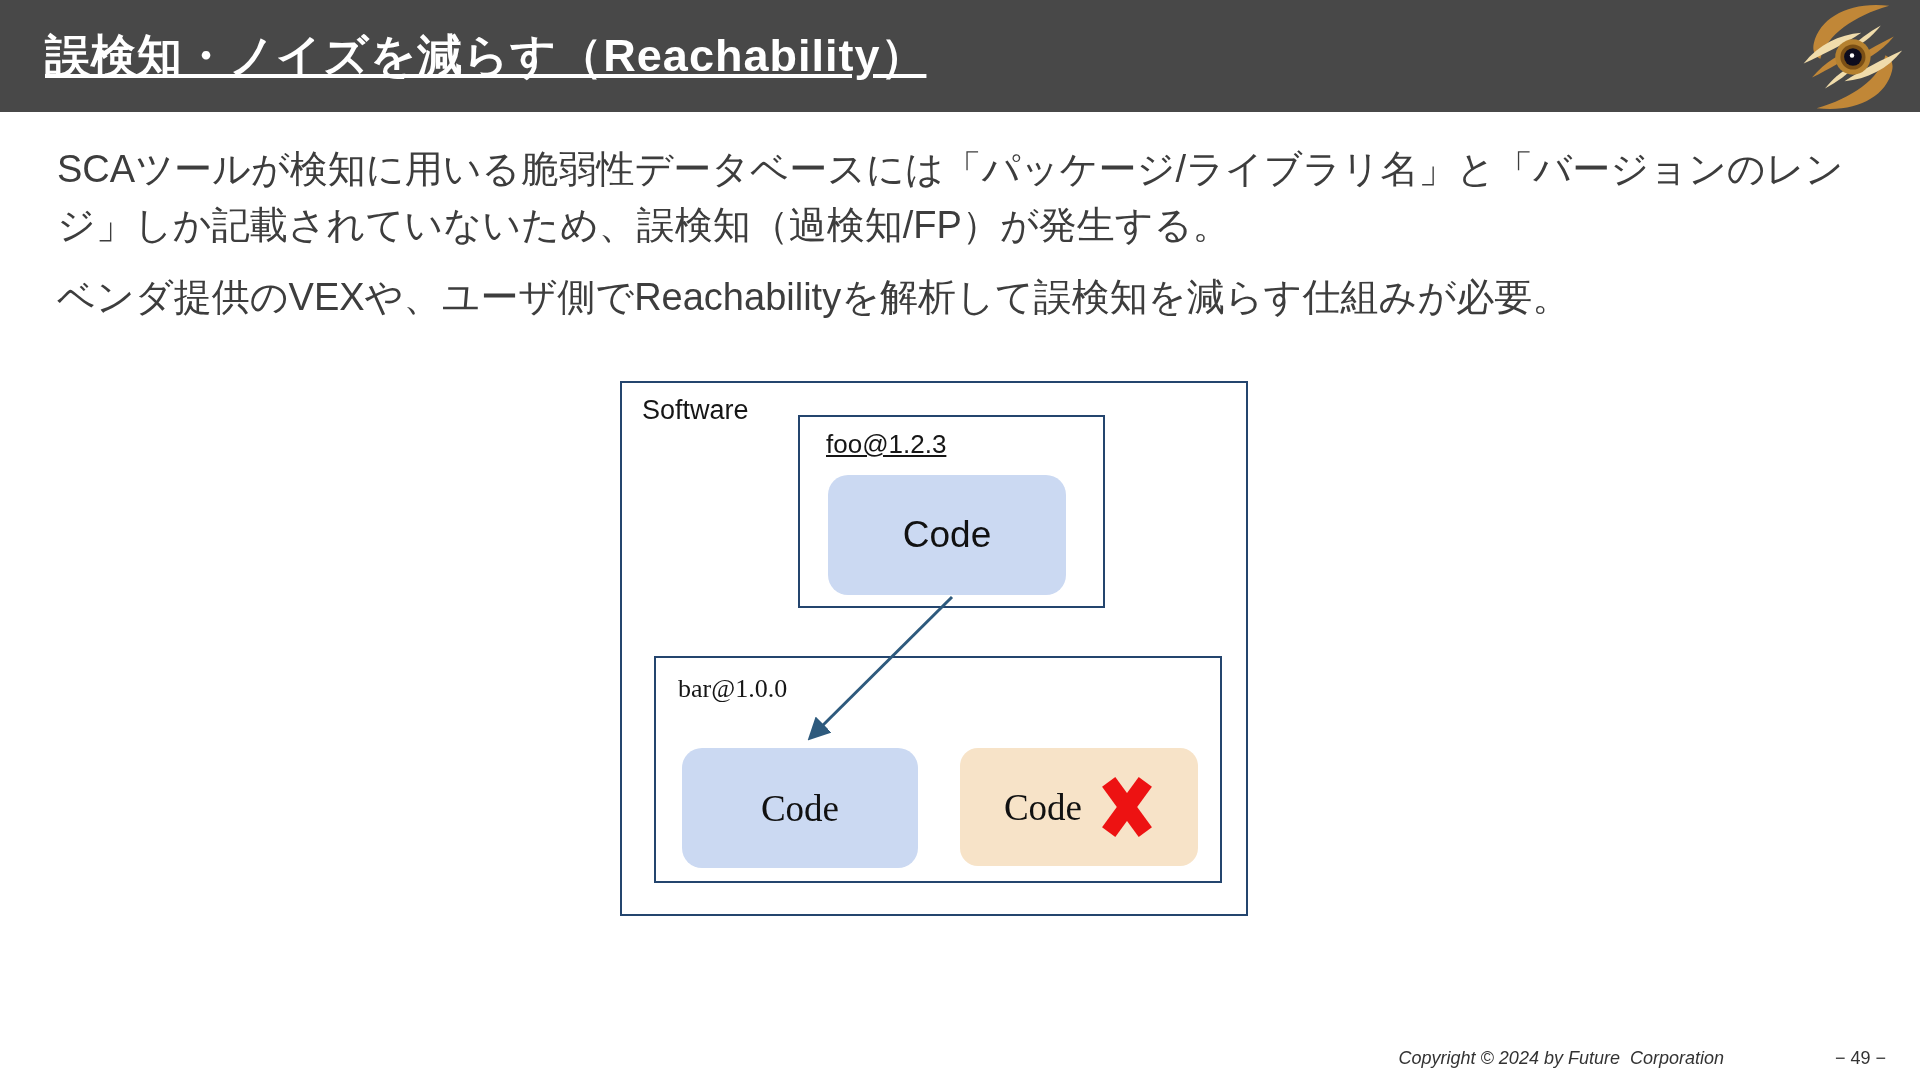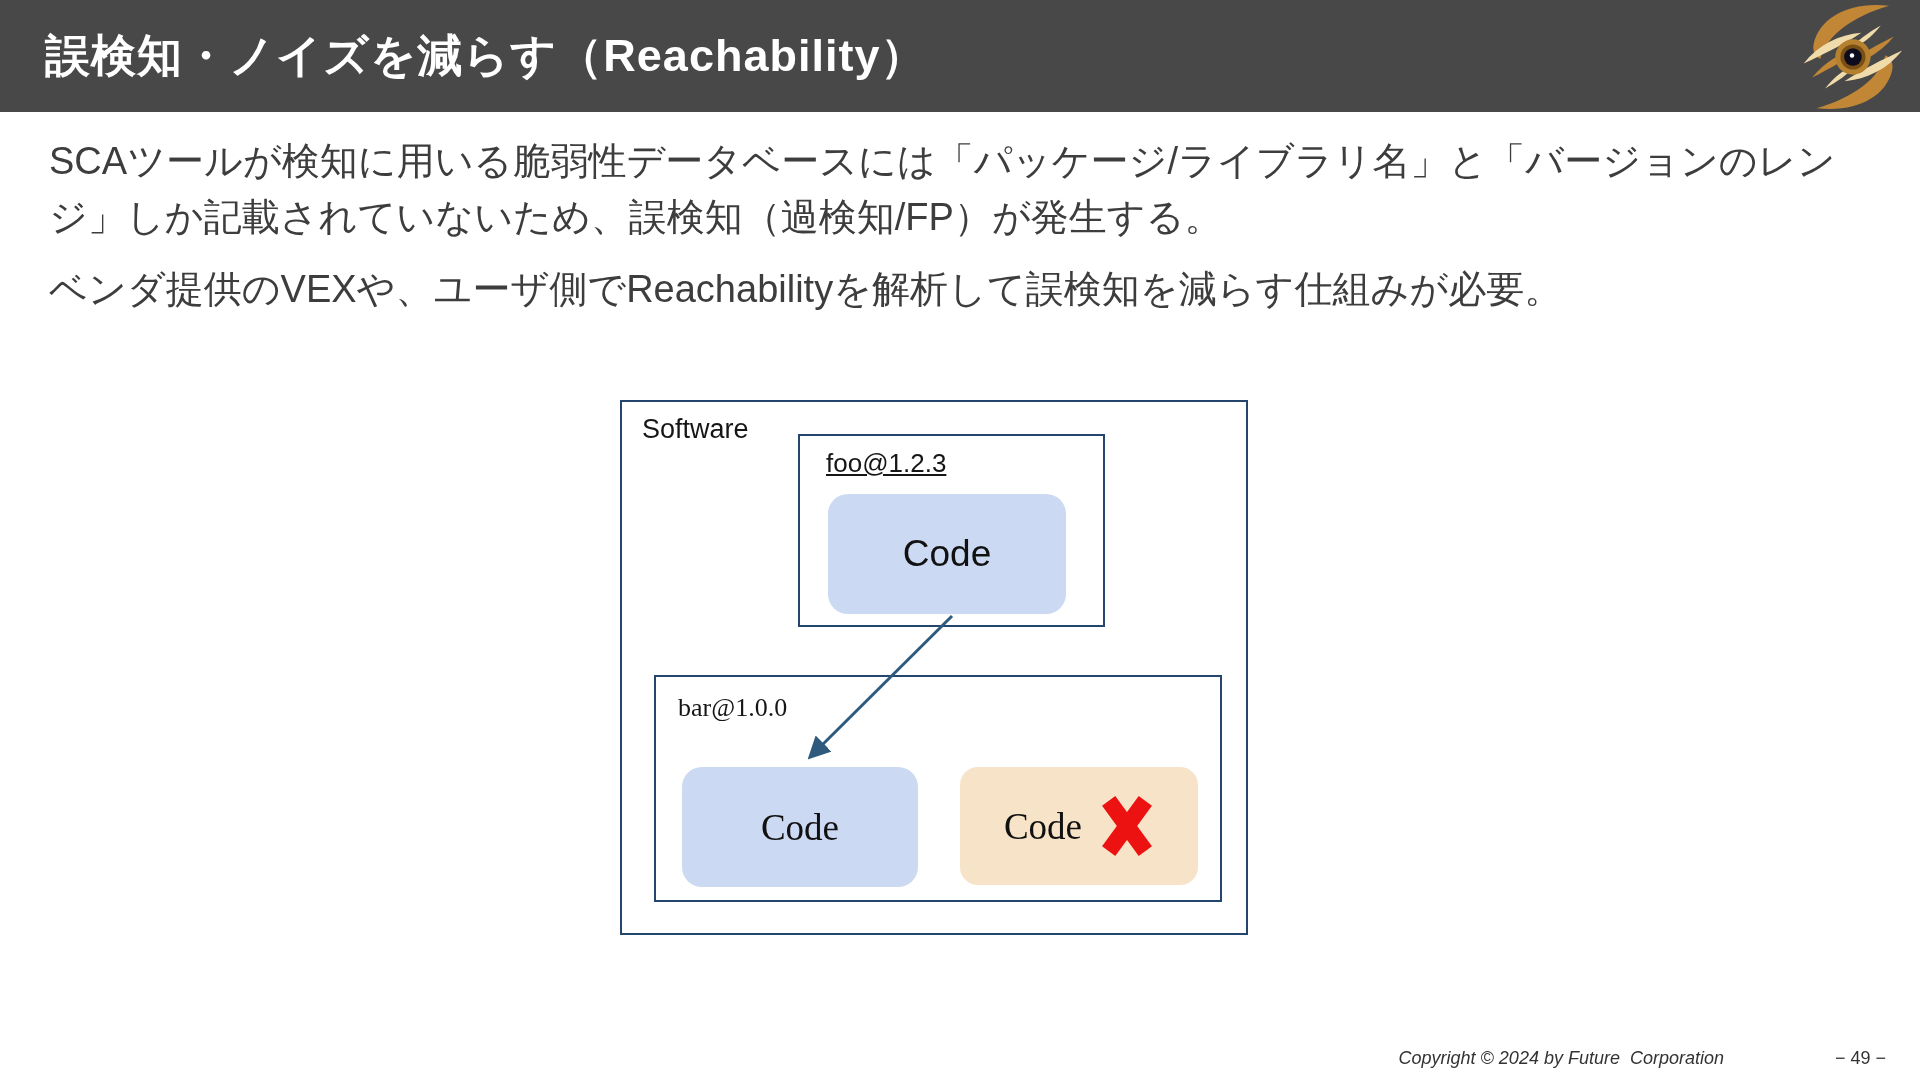--- a/index.html
+++ b/index.html
@@ -4,32 +4,32 @@
 <style>
   html,body{margin:0;padding:0;background:#222;}
   .slide{
     position:relative;width:1920px;height:1080px;background:#ffffff;overflow:hidden;
     font-family:"Liberation Sans","DejaVu Sans",sans-serif;
   }
   
   .header{position:absolute;left:0;top:0;width:1920px;height:112px;background:#484848;}
   .title{
     position:absolute;left:45px;top:0;height:112px;display:flex;align-items:center;
-    color:#ffffff;font-size:45px;font-weight:bold;letter-spacing:1px;white-space:nowrap;
+    color:#ffffff;font-size:45px;font-weight:bold;letter-spacing:1px;white-space:nowrap;text-decoration:underline;
   }
   .logo{position:absolute;right:12px;top:4px;width:112px;height:106px;}
   
   .body-text{
     position:absolute;left:45px;top:130px;width:1845px;
     color:#3d3d3d;font-size:38px;line-height:1.47;
   }
-  .body-text p{margin:4px;white-space:pre-wrap;}
+  .body-text p{margin:12px;white-space:pre-wrap;}
   .body-text p.p2{margin-top:16px;}
   
-  .diagram{position:absolute;left:620px;top:400px;width:516px;height:535px;padding-left:36px;}
+  .diagram{position:absolute;left:620px;top:381px;width:516px;height:535px;padding-left:36px;}
   .outline-box{position:absolute;border:2px solid #24456e;background:#ffffff;box-sizing:border-box;}
   .software-box{left:0;top:0;width:628px;height:535px;}
   .pkg-label{position:absolute;font-size:26px;color:#161616;white-space:nowrap;}
   .software-label{left:22px;top:14px;font-size:27px;}
   .foo-box{left:178px;top:34px;width:307px;height:193px;}
   .foo-label{left:26px;top:12px;text-decoration:underline;}
   .bar-box{left:34px;top:275px;width:568px;height:227px;font-family:Liberation Serif, serif;}
   .bar-label{left:22px;top:16px;}
   .code{
     position:absolute;display:flex;align-items:center;justify-content:center;

